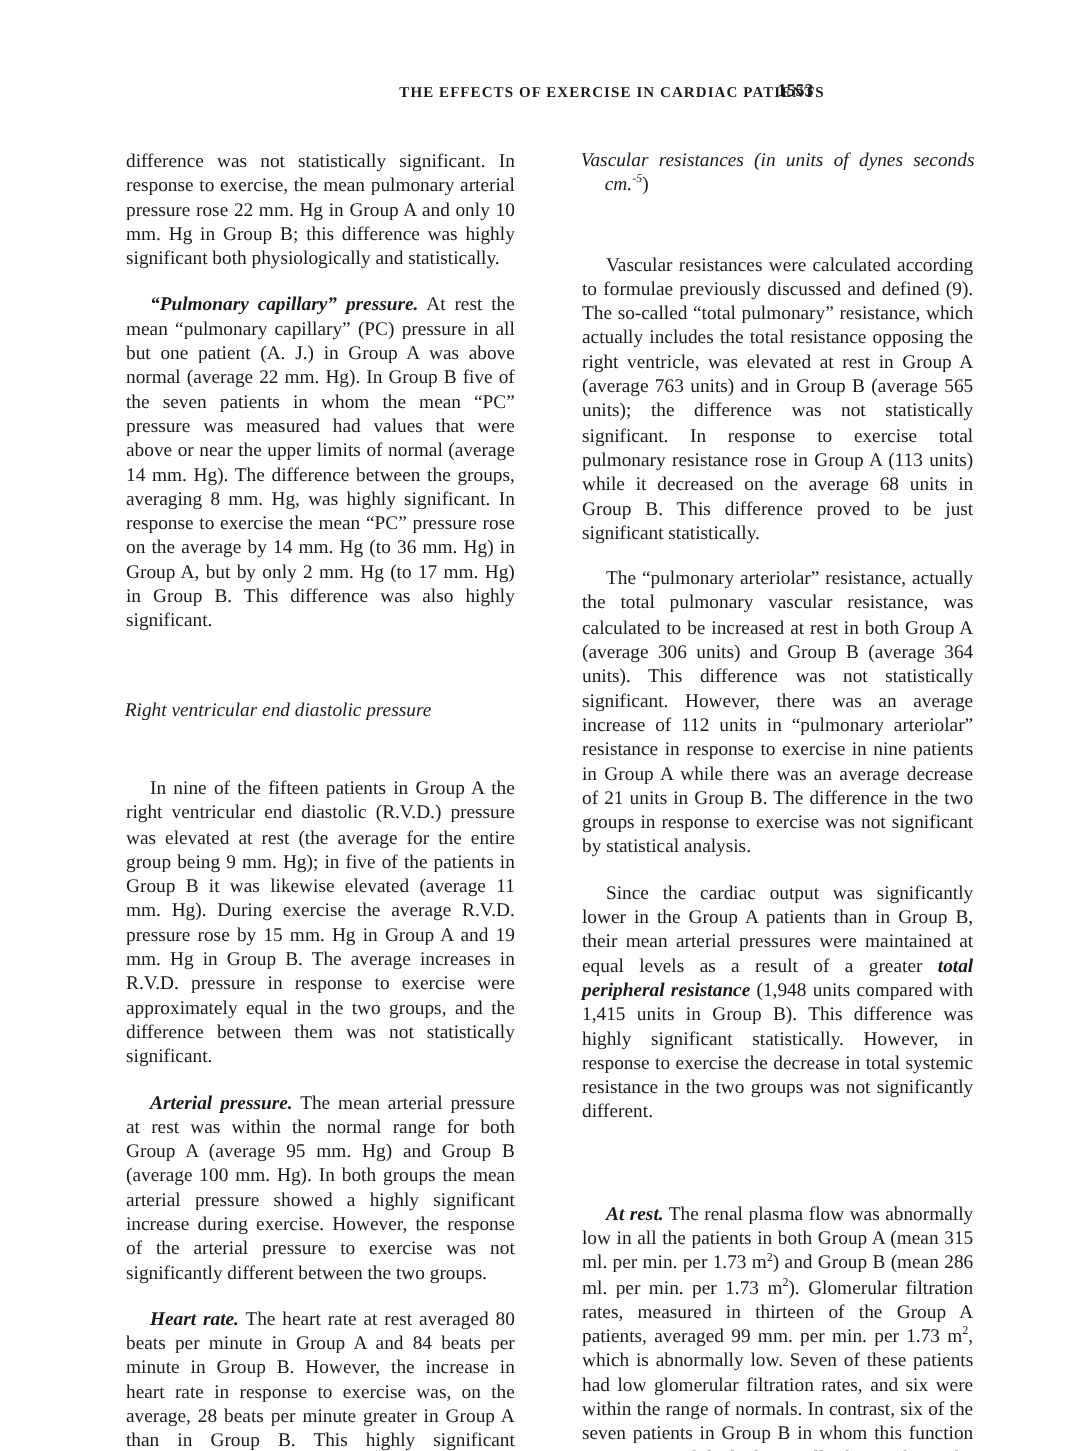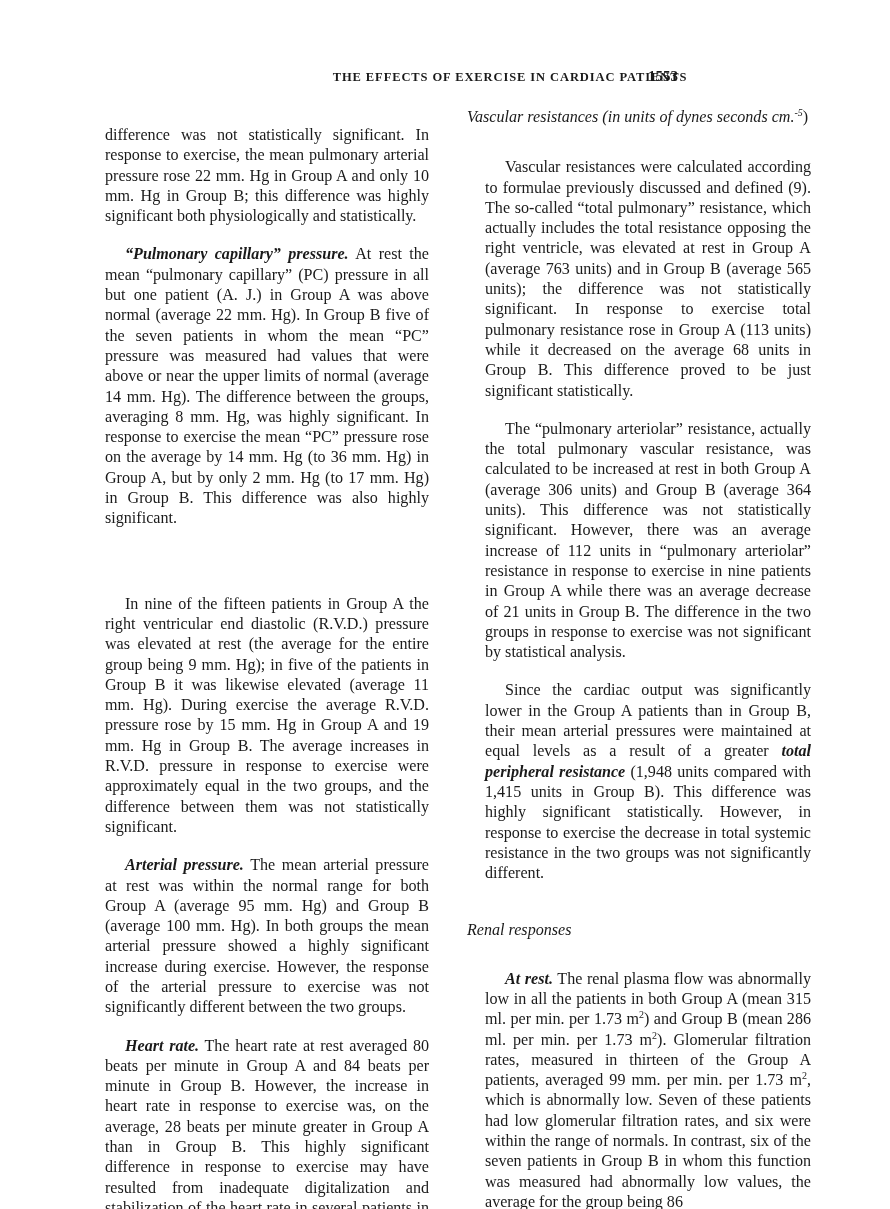--- a/index.html
+++ b/index.html
@@ -21,50 +21,50 @@
   .col {
     position: absolute; top: 107px; width: 360px;
     font-size: 16.1px; line-height: 20.3px;
     text-align: justify; hyphens: manual;
   }
   .col.left { left: 87px; }
   .col.right { left: 467px; width: 362px; }
   p { margin: 18px; text-indent: 0; }
   p.ind { text-indent: 20px; }
   .sec-head {
-    font-style: italic; margin: 0;
+    font-style: italic; margin: 17px;
   }
   .sec-head.hanging { padding-left: 20px; text-indent: -20px; text-align: justify; }
   .gap-lg { height: 19px; }
   .gap-md { height: 12px; }
   .gap-sm { height: 10px; }
   em.run { font-style: italic; font-weight: bold; }
   sup { font-size: 10px; line-height: 0; }
 </style>
 </head>
 <body>
 
 <div class="running-head">
   <div class="running-title">THE EFFECTS OF EXERCISE IN CARDIAC PATIENTS</div>
   <div class="page-number">1553</div>
 </div>
 
 <div class="col left">
   <p><span>difference was not statistically significant. In response to exercise, the mean pulmonary arterial pressure rose 22 mm. Hg in Group A and only 10 mm. Hg in Group B; this difference was highly significant both physiologically and statistically.</span></p>
   <p class="ind"><em class="run">“Pulmonary capillary” pressure.</em><span> At rest the mean “pulmonary capillary” (PC) pressure in all but one patient (A. J.) in Group A was above normal (average 22 mm. Hg). In Group B five of the seven patients in whom the mean “PC” pressure was measured had values that were above or near the upper limits of normal (average 14 mm. Hg). The difference between the groups, averaging 8 mm. Hg, was highly significant. In response to exercise the mean “PC” pressure rose on the average by 14 mm. Hg (to 36 mm. Hg) in Group A, but by only 2 mm. Hg (to 17 mm. Hg) in Group B. This difference was also highly significant.</span></p>
   <div class="gap-lg"></div>
+  <p class="sec-head">Right ventricular end diastolic pressure</p>
   <div class="gap-sm"></div>
   <p class="ind"><span>In nine of the fifteen patients in Group A the right ventricular end diastolic (R.V.D.) pressure was elevated at rest (the average for the entire group being 9 mm. Hg); in five of the patients in Group B it was likewise elevated (average 11 mm. Hg). During exercise the average R.V.D. pressure rose by 15 mm. Hg in Group A and 19 mm. Hg in Group B. The average increases in R.V.D. pressure in response to exercise were approximately equal in the two groups, and the difference between them was not statistically significant.</span></p>
   <p class="ind"><em class="run">Arterial pressure.</em><span> The mean arterial pressure at rest was within the normal range for both Group A (average 95 mm. Hg) and Group B (average 100 mm. Hg). In both groups the mean arterial pressure showed a highly significant increase during exercise. However, the response of the arterial pressure to exercise was not significantly different between the two groups.</span></p>
   <p class="ind"><em class="run">Heart rate.</em><span> The heart rate at rest averaged 80 beats per minute in Group A and 84 beats per minute in Group B. However, the increase in heart rate in response to exercise was, on the average, 28 beats per minute greater in Group A than in Group B. This highly significant difference in response to exercise may have resulted from inadequate digitalization and stabilization of the heart rate in several patients in Group A who had auricular fibrillation.</span></p>
 </div>
 
 <div class="col right">
   <p class="sec-head hanging"><span>Vascular resistances (in units of dynes seconds cm.</span><sup>-5</sup><span style="font-style:normal">)</span></p>
   <div class="gap-md"></div>
   <p class="ind"><span>Vascular resistances were calculated according to formulae previously discussed and defined (9). The so-called “total pulmonary” resistance, which actually includes the total resistance opposing the right ventricle, was elevated at rest in Group A (average 763 units) and in Group B (average 565 units); the difference was not statistically significant. In response to exercise total pulmonary resistance rose in Group A (113 units) while it decreased on the average 68 units in Group B. This difference proved to be just significant statistically.</span></p>
   <p class="ind"><span>The “pulmonary arteriolar” resistance, actually the total pulmonary vascular resistance, was calculated to be increased at rest in both Group A (average 306 units) and Group B (average 364 units). This difference was not statistically significant. However, there was an average increase of 112 units in “pulmonary arteriolar” resistance in response to exercise in nine patients in Group A while there was an average decrease of 21 units in Group B. The difference in the two groups in response to exercise was not significant by statistical analysis.</span></p>
   <p class="ind"><span>Since the cardiac output was significantly lower in the Group A patients than in Group B, their mean arterial pressures were maintained at equal levels as a result of a greater </span><em class="run">total peripheral resistance</em><span> (1,948 units compared with 1,415 units in Group B). This difference was highly significant statistically. However, in response to exercise the decrease in total systemic resistance in the two groups was not significantly different.</span></p>
   <div class="gap-lg"></div>
-  <p class="sec-head">Renal responses</p>
   <div class="gap-sm"></div>
   <p class="ind"><em class="run">At rest.</em><span> The renal plasma flow was abnormally low in all the patients in both Group A (mean 315 ml. per min. per 1.73 m</span><sup>2</sup><span>) and Group B (mean 286 ml. per min. per 1.73 m</span><sup>2</sup><span>). Glomerular filtration rates, measured in thirteen of the Group A patients, averaged 99 mm. per min. per 1.73 m</span><sup>2</sup><span>, which is abnormally low. Seven of these patients had low glomerular filtration rates, and six were within the range of normals. In contrast, six of the seven patients in Group B in whom this function was measured had abnormally low values, the average for the group being 86</span></p>
 </div>
 
 </body></html>

